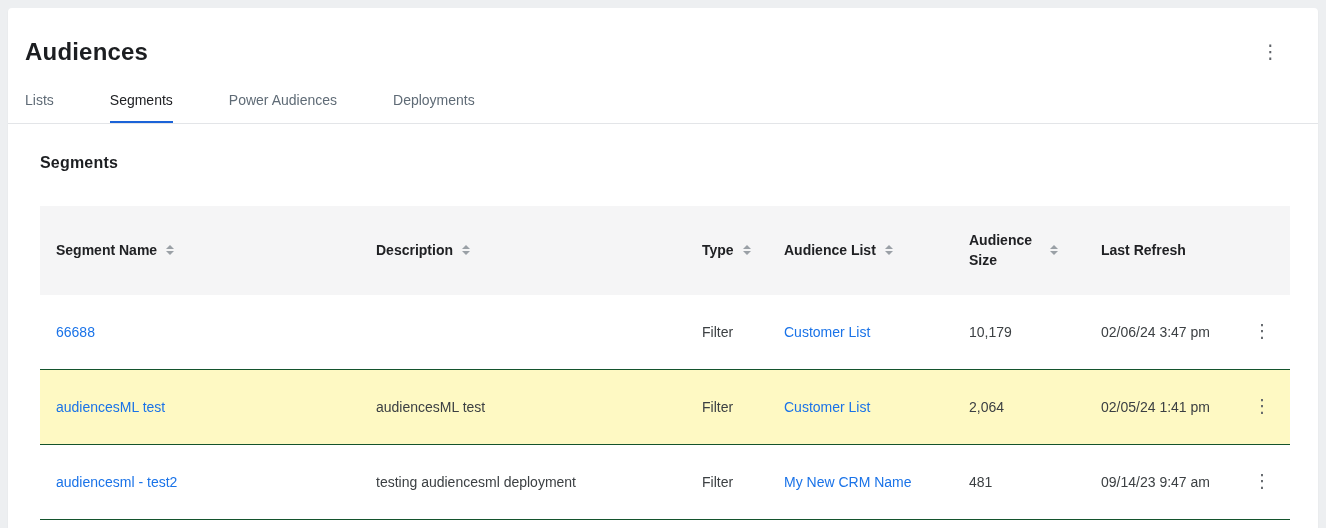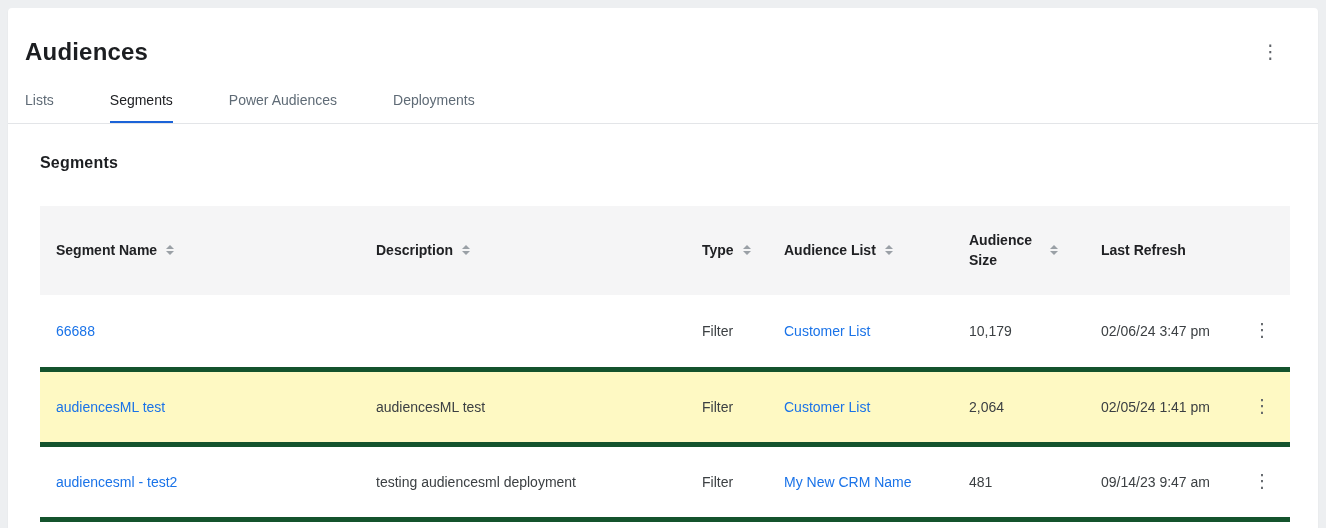--- a/index.html
+++ b/index.html
@@ -134,21 +134,21 @@
   .sort-icon .tri-down {
     width: 0; height: 0;
     border-left: 4px solid transparent;
     border-right: 4px solid transparent;
     border-top: 4px solid #9aa0a6;
   }
   tbody td {
     font-size: 14px;
     color: #3c4043;
     padding: 18px 12px;
-    border-bottom: 5px solid #14532d;
+    border-bottom: 1px solid #14532d;
     vertical-align: middle;
     line-height: 1.45;
   }
   tbody td:first-child { padding-left: 16px; }
   tbody tr { height: 75px; }
   tbody tr.highlight td { background: #fef9c3; }
   a.link {
     color: #1a73e8;
     text-decoration: none;
     cursor: pointer;

